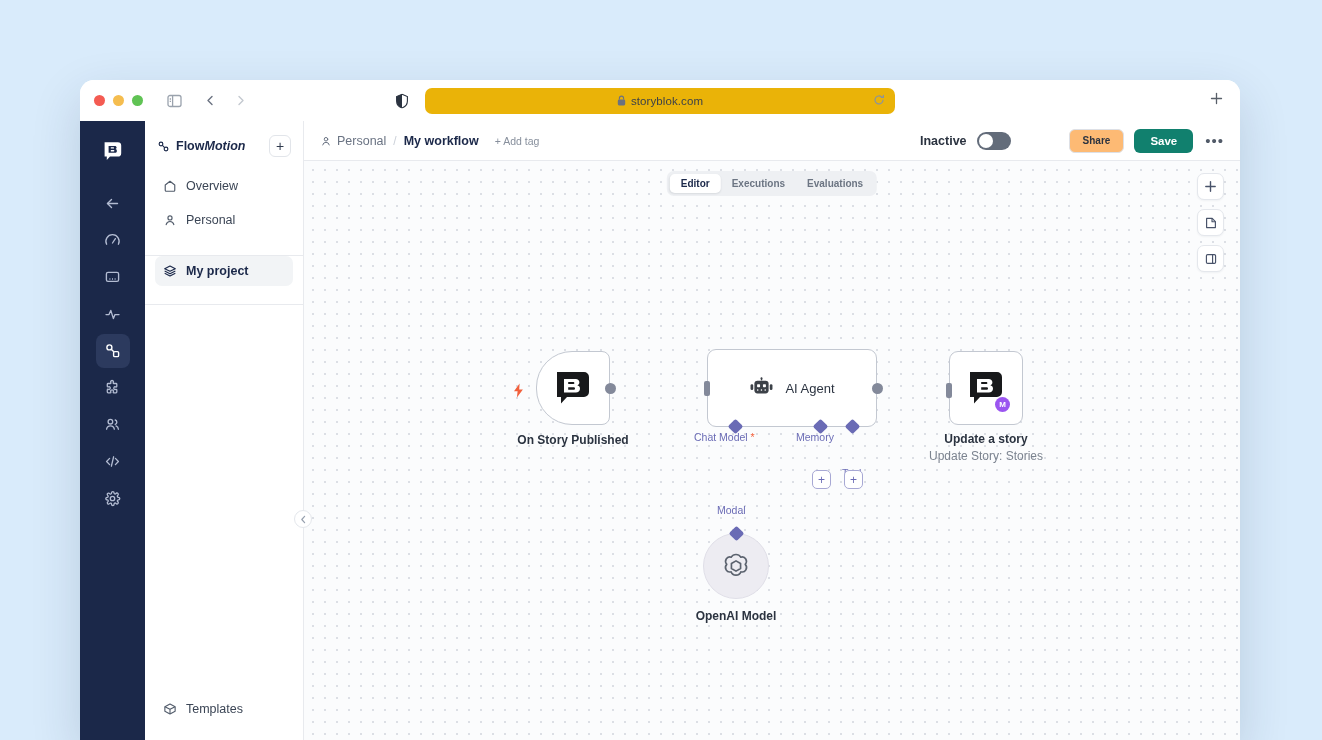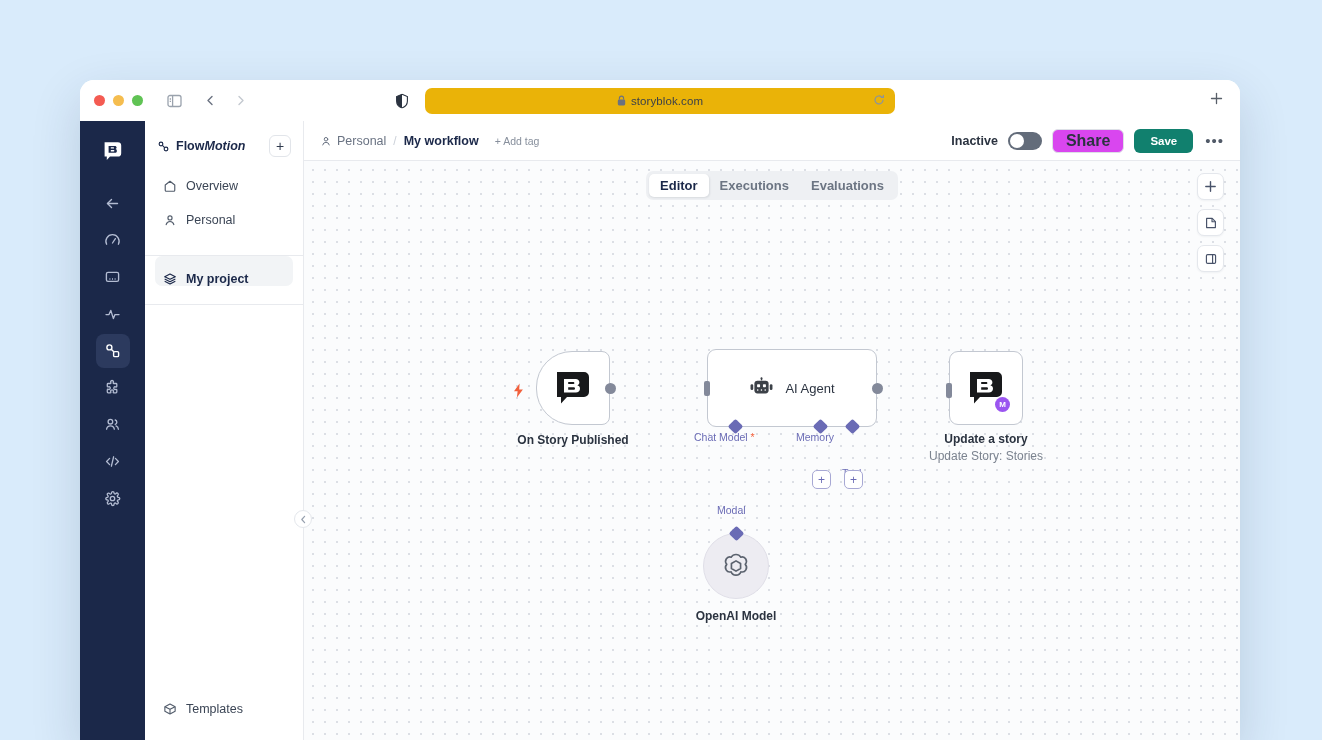--- a/index.html
+++ b/index.html
@@ -80,21 +80,21 @@
   }
   .sb-nav { padding: 14px 10px 0 10px; }
   .sb-item {
     display: flex; align-items: center; gap: 9px; height: 30px;
     padding: 0 8px; border-radius: 7px; margin-bottom: 4px;
     font-size: 12.5px; color: #3b4555;
   }
   .sb-item .ic { color: #525c6b; display: flex; }
   .sb-divider { height: 1px; background: #e8eaee; margin: 14px 0 0 0; }
   .sb-section-label { font-size: 12px; color: #6b7483; padding: 14px 18px 8px 18px; }
-  .sb-item.sel { background: #f2f4f6; color: #1b2849; font-weight: 600; align-items: flex-end; }
+  .sb-item.sel { background: #f2f4f6; color: #1b2849; font-weight: 600; }
   .sb-foot { margin-top: auto; padding: 0 10px 12px 10px; }
   .sb-collapse {
     position: absolute; right: -9px; top: 389px; width: 18px; height: 18px;
     border-radius: 50%; background: #fff; border: 1px solid #e4e7ec;
     display: flex; align-items: center; justify-content: center;
     color: #97a0ae; font-size: 9px; z-index: 20;
   }
 
   
   .main { flex: 1; display: flex; flex-direction: column; position: relative; min-width: 0; }
@@ -112,22 +112,22 @@
   .status-lbl { font-size: 12.5px; color: #2b3340; font-weight: 600; }
   .toggle {
     width: 34px; height: 18px; border-radius: 9px; background: #636c7a; position: relative;
   }
   .toggle .knob {
     position: absolute; left: 2px; top: 2px; width: 14px; height: 14px;
     border-radius: 50%; background: #fff;
   }
   .btn-share {
     height: 24px; padding: 0 13px; border: 1px solid #dde0e6; border-radius: 6px;
-    background: #d946ef; font-size: 16px; color: #2b3340; font-weight: 600;
-    display: flex; align-items: center;
+    background: #fdba74; font-size: 10px; color: #2b3340; font-weight: 600;
+    display: flex; align-items: center; margin-left: 48px;
   }
   .btn-save {
     height: 24px; padding: 0 16px; border-radius: 6px; background: #11806e;
     font-size: 11.5px; color: #fff; font-weight: 600;
     display: flex; align-items: center;
   }
   .kebab { color: #515a68; font-size: 15px; letter-spacing: 1px; line-height: 1; padding: 0 2px; }
 
   
   .canvas {
@@ -136,21 +136,21 @@
     background-image: radial-gradient(#dcdfe5 1px, transparent 1px);
     background-size: 12px 12px;
     background-position: 3px 3px;
   }
   .tabs {
     position: absolute; top: 10px; left: 50%; transform: translateX(-50%);
     display: flex; gap: 0; background: #eef0f3; border-radius: 7px; padding: 3px;
     z-index: 8;
   }
   .tab {
-    font-size: 13px; color: #6c7583; padding: 4px 11px; border-radius: 5px; font-weight: 600;
+    font-size: 10px; color: #6c7583; padding: 4px 11px; border-radius: 5px; font-weight: 600;
   }
   .tab.active { background: #fff; color: #1b2849; box-shadow: 0 1px 2px rgba(20,30,50,.1); }
 
   .canvas-tools {
     position: absolute; right: 16px; top: 12px; display: flex; flex-direction: column; gap: 9px; z-index: 8;
   }
   .ctool {
     width: 27px; height: 27px; background: #fff; border: 1px solid #e4e7ec; border-radius: 7px;
     display: flex; align-items: center; justify-content: center; color: #49536a;
     box-shadow: 0 1px 2px rgba(20,30,50,.05);

